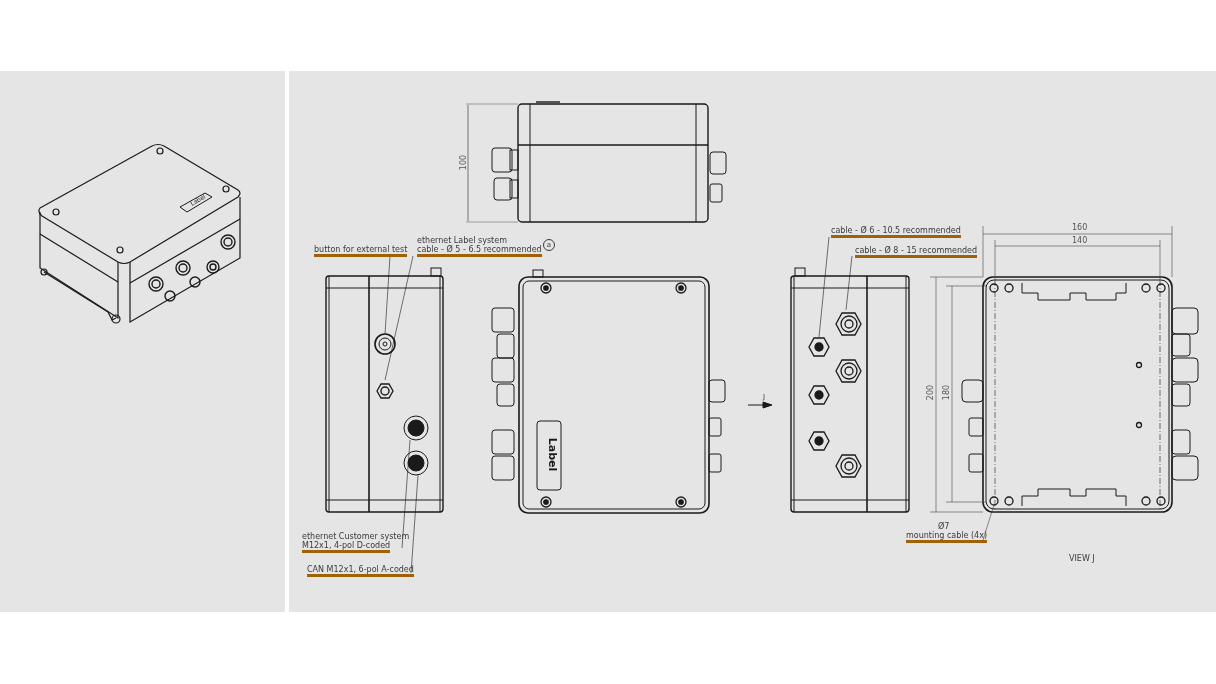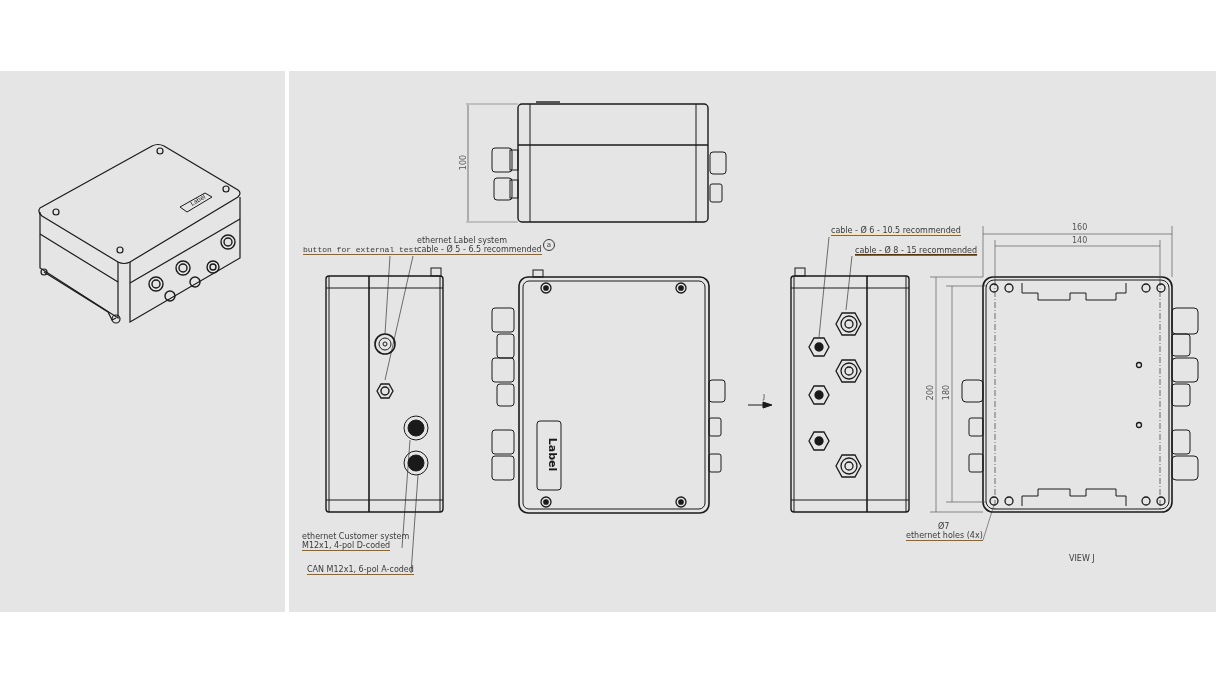--- a/index.html
+++ b/index.html
@@ -2,21 +2,21 @@
 <html><head>
 <meta charset="utf-8">
 <style>
   html,body{margin:0;padding:0;background:#ffffff;}
   body{width:1216px;height:684px;position:relative;overflow:hidden;font-family:"DejaVu Sans",sans-serif;}
   .panel{position:absolute;top:71px;height:541px;background:#e6e5e5;}
   #panel-left{left:0;width:285px;}
   #panel-right{left:289px;width:927px;}
   svg{position:absolute;left:0;top:0;}
   .lbl{position:absolute;font-size:8px;color:#3a3a3a;line-height:9px;white-space:nowrap;}
-  .ul{border-bottom:1px solid #a16207;}
+  .ul{border-bottom:3px solid #a16207;}
   .dim{position:absolute;font-size:8px;color:#555;white-space:nowrap;}
   .rot{transform:rotate(-90deg);transform-origin:center;}
 </style>
 </head>
 <body>
 
 <div id="panel-left" class="panel"></div>
 <div id="panel-right" class="panel"></div>
 
 <svg width="1216" height="684" viewBox="0 0 1216 684" fill="none" stroke="#1a1a1a" stroke-width="1.2">
@@ -197,35 +197,35 @@
         <line x1="930" y1="512" x2="983" y2="512"></line>
       <line x1="936" y1="277" x2="936" y2="512"></line>
       <line x1="946" y1="286" x2="986" y2="286"></line>
         <line x1="946" y1="502" x2="986" y2="502"></line>
       <line x1="952" y1="286" x2="952" y2="502"></line>
       <line x1="994" y1="505" x2="983" y2="540"></line>
     </g>
   </g>
 </svg>
 
-<div class="lbl ul" style="left:303px;top:245px;font-family:Liberation Mono, monospace;">button for external test</div>
+<div class="lbl ul" style="left:314px;top:245px;">button for external test</div>
 <div class="lbl" style="left:417px;top:236px;">ethernet Label system</div>
 <div class="lbl ul" style="left:417px;top:245px;text-align:right;">cable - Ø 5 - 6.5 recommended</div>
 <div class="lbl" style="left:543px;top:239px;width:10px;height:10px;border:1px solid #3a3a3a;border-radius:50%;font-size:7px;text-align:center;line-height:10px;">a</div>
 <div class="lbl" style="left:302px;top:532px;">ethernet Customer system</div>
 <div class="lbl ul" style="left:302px;top:541px;text-align:right;">M12x1, 4-pol D-coded</div>
 <div class="lbl ul" style="left:307px;top:565px;">CAN M12x1, 6-pol A-coded</div>
 
 <div class="lbl ul" style="left:831px;top:226px;">cable - Ø 6 - 10.5 recommended</div>
-<div class="lbl ul" style="left:855px;top:246px;text-decoration:underline;">cable - Ø 8 - 15 recommended</div>
+<div class="lbl ul" style="left:855px;top:246px;">cable - Ø 8 - 15 recommended</div>
 
 <div class="dim" style="left:1072px;top:223px;">160</div>
 <div class="dim" style="left:1072px;top:236px;">140</div>
 <div class="dim rot" style="left:923px;top:388px;">200</div>
 <div class="dim rot" style="left:939px;top:388px;">180</div>
 <div class="dim rot" style="left:456px;top:158px;">100</div>
 
 <div class="lbl" style="left:938px;top:522px;">Ø7</div>
-<div class="lbl ul" style="left:906px;top:531px;">ethernet holes (4x)</div>
+<div class="lbl ul" style="left:906px;top:531px;">mounting cable (4x)</div>
 <div class="lbl" style="left:1069px;top:543px;margin-top:11px;">VIEW J</div>
 <div class="lbl" style="left:763px;top:393px;font-size:7px;">J</div>
 
 <div class="lbl rot" style="left:536px;top:450px;font-size:11px;font-weight:bold;transform:rotate(90deg);color:#1a1a1a;">Label</div>
 
 </body></html>

